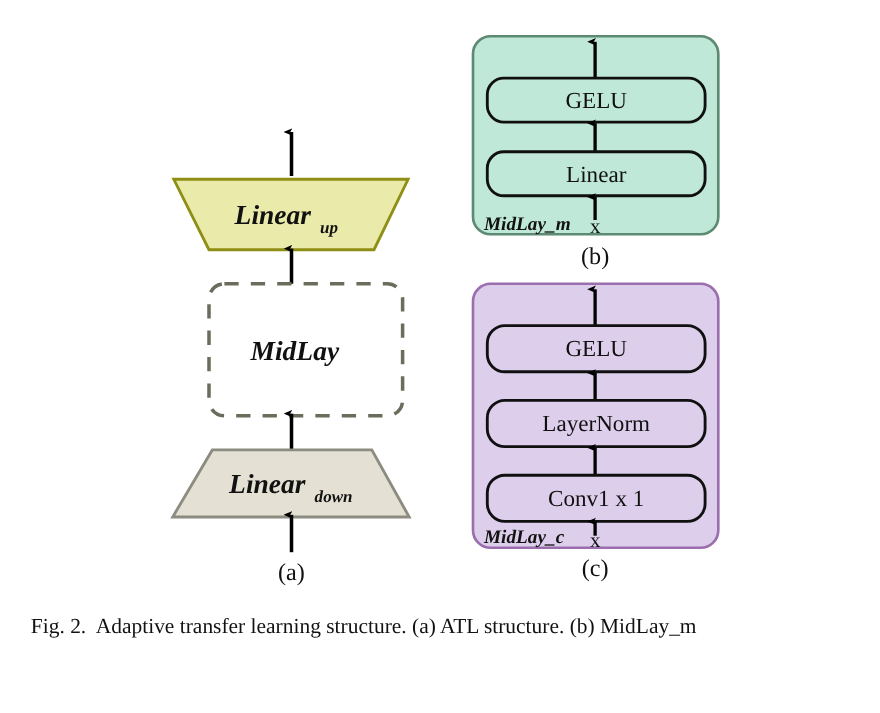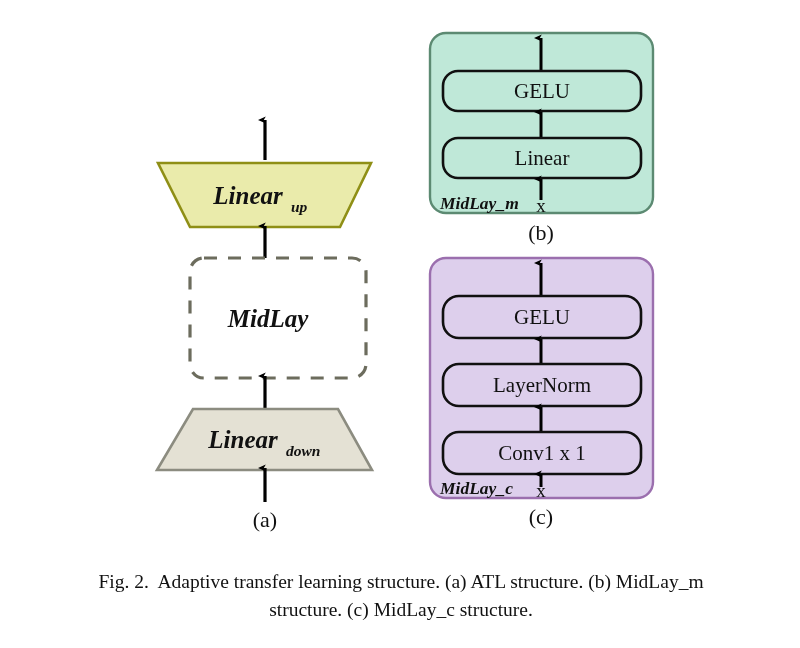--- a/index.html
+++ b/index.html
@@ -55,22 +55,21 @@
   }
   #caption {
     position: absolute;
     left: 28px;
     top: 556px;
     width: 746px;
     font-family: "Liberation Serif", serif;
     font-size: 19.5px;
     line-height: 1.45;
     color: #111111;
-    text-align: center;
-    margin-top: 12px;
+    text-align: left;
   }
   #caption .capline {
     display: block;
     white-space: pre-wrap;
   }
 </style>
 </head>
 <body>
 
 <div id="figure">
@@ -151,16 +150,15 @@
       <text class="x-label" x="541" y="497" font-size="19" text-anchor="middle">x</text>
 
       <text class="panel-tag" x="440" y="494" font-size="17.5" text-anchor="start">MidLay_c</text>
 
       <text class="fig-index" x="541" y="524" font-size="22" text-anchor="middle">(c)</text>
     </g>
   </svg>
 
   <div id="caption">
     <span class="capline">Fig. 2.  Adaptive transfer learning structure. (a) ATL structure. (b) MidLay_m</span>
-    <span class="capline">structure. (c) MidLay_c structure.</span>
   </div>
 
 </div>
 
 </body></html>

